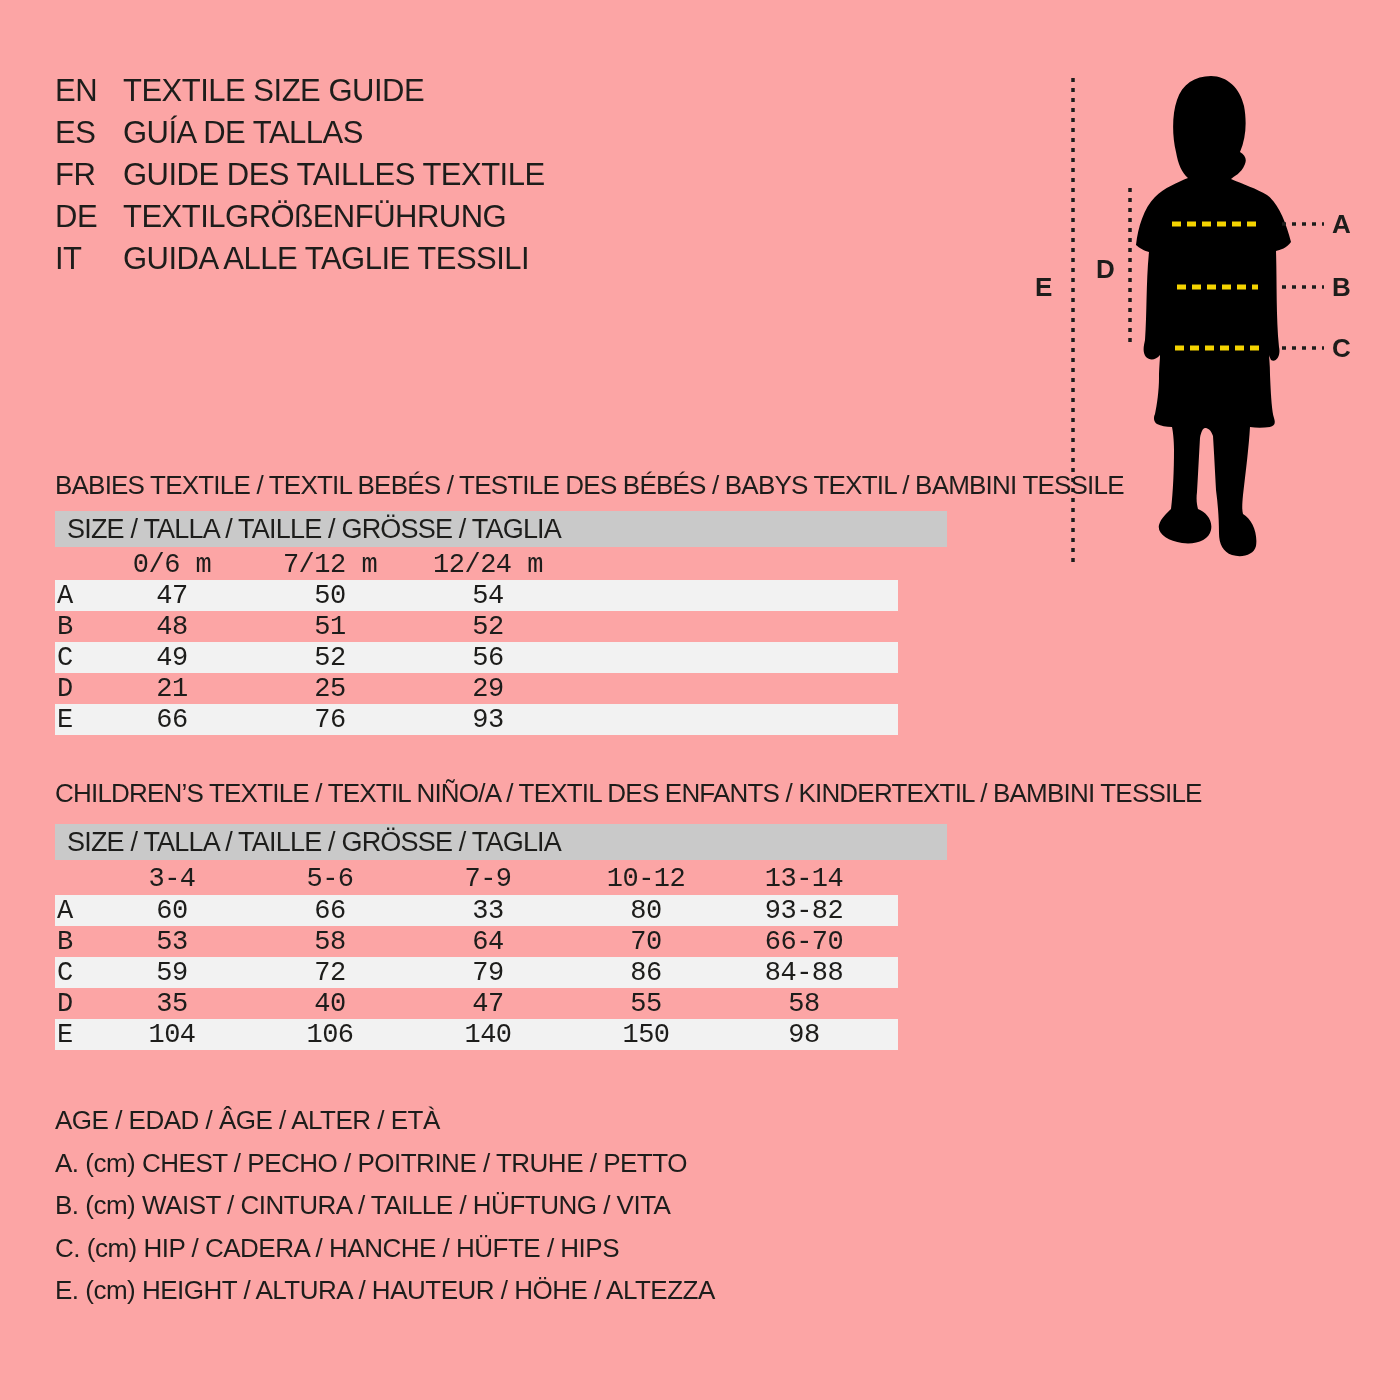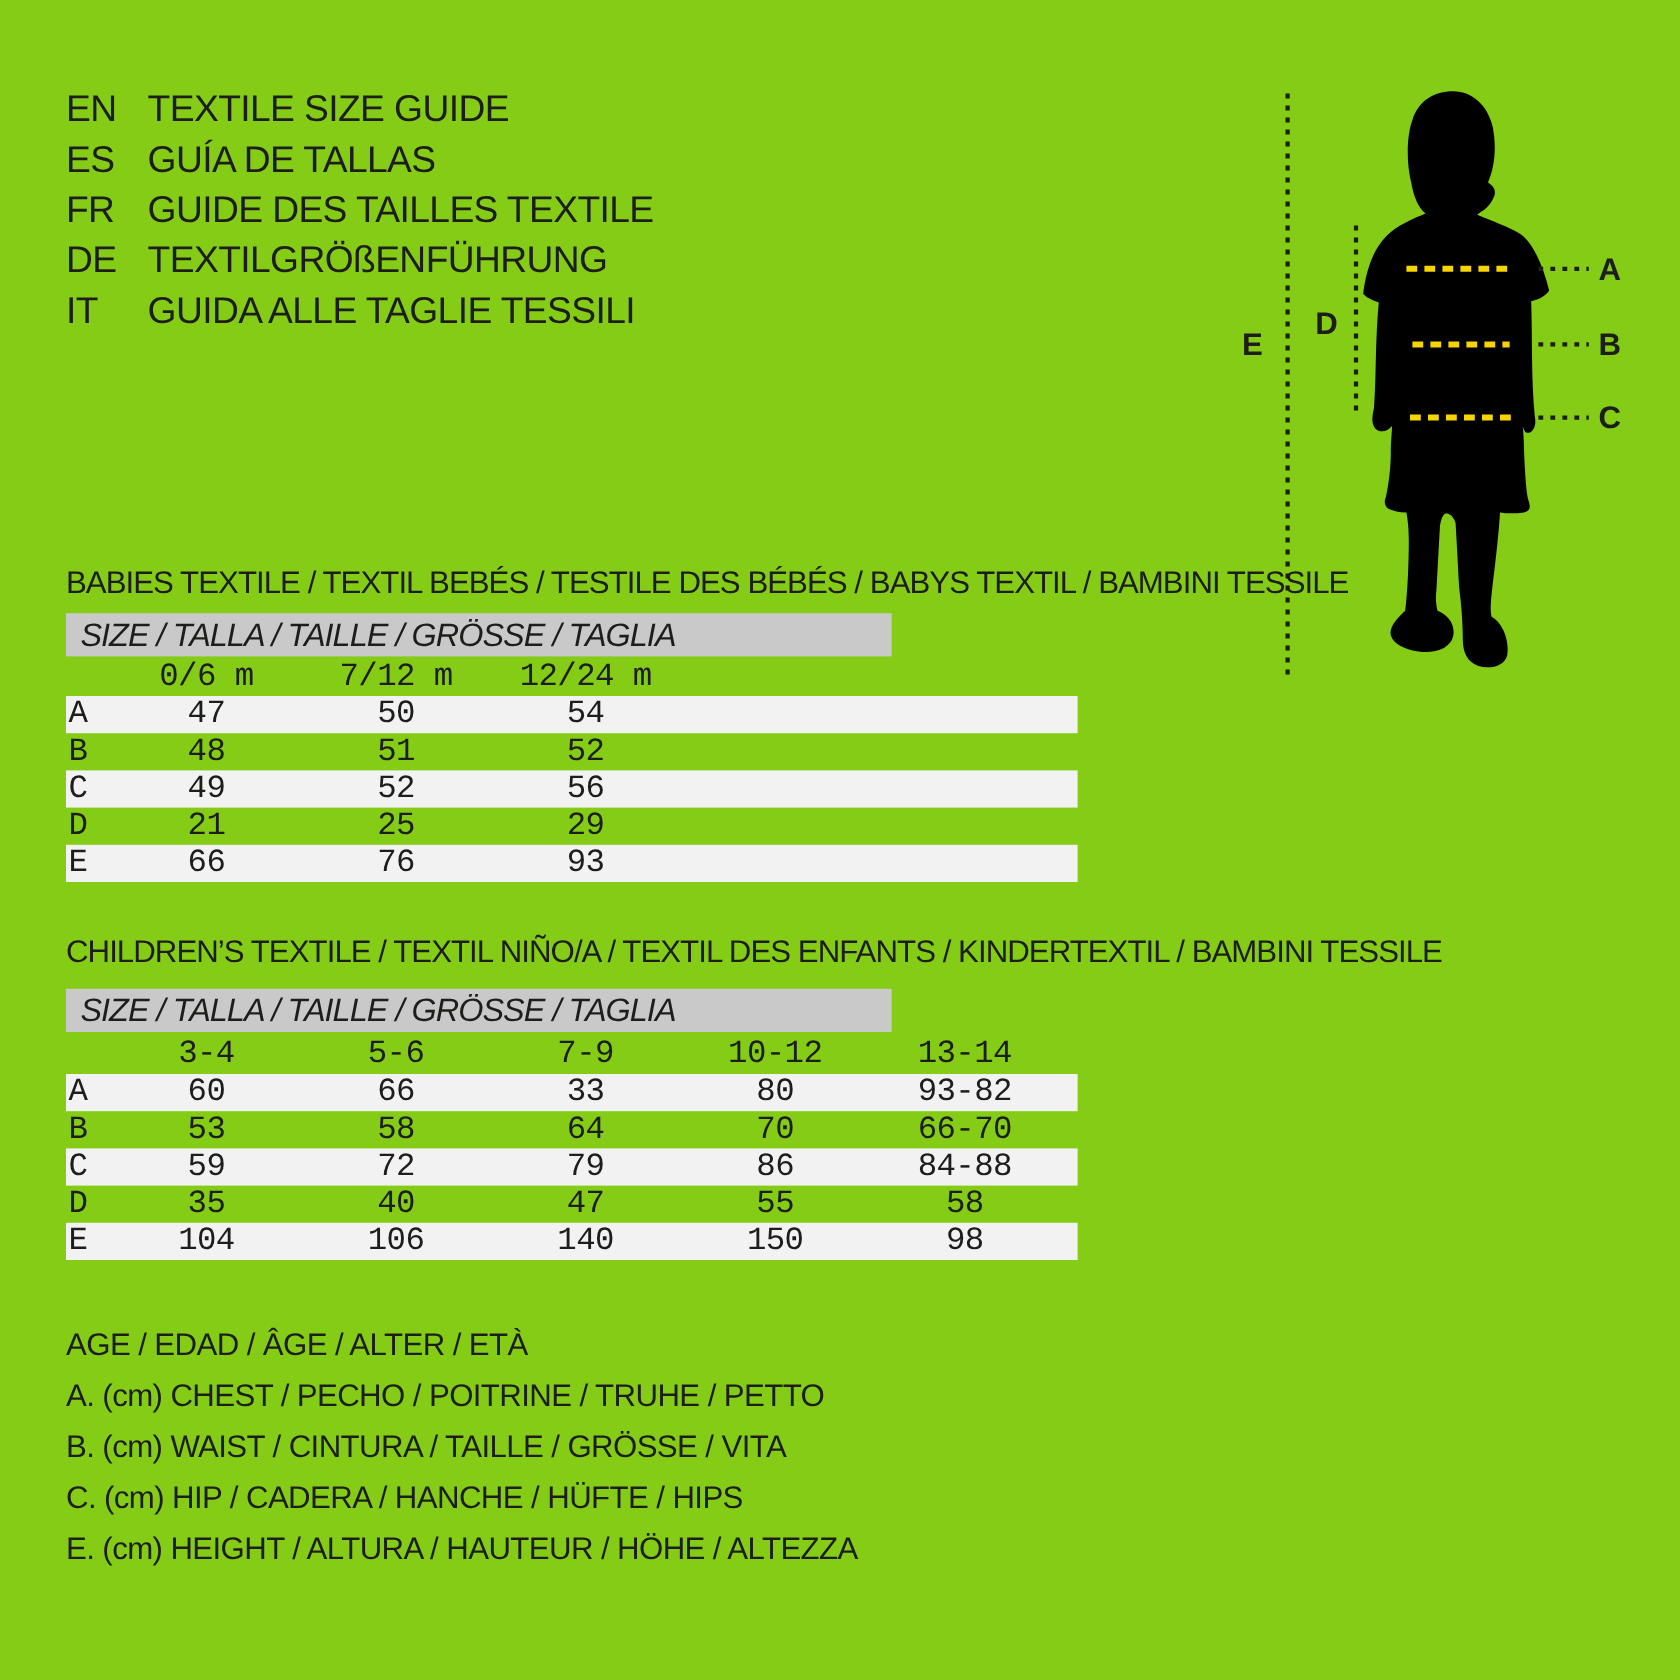--- a/index.html
+++ b/index.html
@@ -1,38 +1,37 @@
 <!DOCTYPE html>
 <html><head>
 <meta charset="utf-8">
 <style>
   html, body { margin: 0; padding: 0; background: #ffffff; }
   .canvas {
     position: relative;
     width: 1400px; height: 1400px;
-    background: #84cc16;
+    background: #fca5a5;
     font-family: "Liberation Sans", sans-serif;
     color: #1d1d1b;
     overflow: hidden;
   }
   
   .lang-list { position: absolute; left: 55px; top: 70px; }
   .lang-row { display: flex; line-height: 42px; font-size: 31px; letter-spacing: -0.5px; white-space: nowrap; }
   .lang-code { width: 68px; flex: 0 0 68px; }
   
   .section-title { position: absolute; left: 55px; font-size: 26px; letter-spacing: -0.8px; white-space: nowrap; }
   .title-babies { top: 470px; }
   .title-children { top: 778px; }
   
   .size-bar {
-    position: absolute; left: 55px; width: 688px; height: 36px;
+    position: absolute; left: 55px; width: 892px; height: 36px;
     background: #c9c9c9; box-sizing: border-box;
     font-size: 27px; letter-spacing: -0.8px; line-height: 36px; padding-left: 12px;
     white-space: nowrap;
-    font-style: italic;
   }
   .bar-babies { top: 511px; }
   .bar-children { top: 824px; }
   
   .size-table { position: absolute; left: 55px; width: 843px; }
   .table-babies { top: 549px; }
   .table-children { top: 862px; }
   .trow { display: grid; height: 31px; align-items: center; font-size: 27px; letter-spacing: -0.5px; font-family: Liberation Mono, monospace; }
   .cols3 { grid-template-columns: 38px 158px 158px 158px; }
   .cols5 { grid-template-columns: 38px 158px 158px 158px 158px 158px; }
@@ -234,18 +233,18 @@
       <div class="cell">106</div>
       <div class="cell">140</div>
       <div class="cell">150</div>
       <div class="cell">98</div>
     </div>
   </div>
 
   <div class="legend">
     <div>AGE / EDAD / ÂGE / ALTER / ETÀ</div>
     <div>A. (cm) CHEST / PECHO / POITRINE / TRUHE / PETTO</div>
-    <div>B. (cm) WAIST / CINTURA / TAILLE / GRÖSSE / VITA</div>
+    <div>B. (cm) WAIST / CINTURA / TAILLE / HÜFTUNG / VITA</div>
     <div>C. (cm) HIP / CADERA / HANCHE / HÜFTE / HIPS</div>
     <div>E. (cm) HEIGHT / ALTURA / HAUTEUR / HÖHE / ALTEZZA</div>
   </div>
 
 </div>
 
 </body></html>

